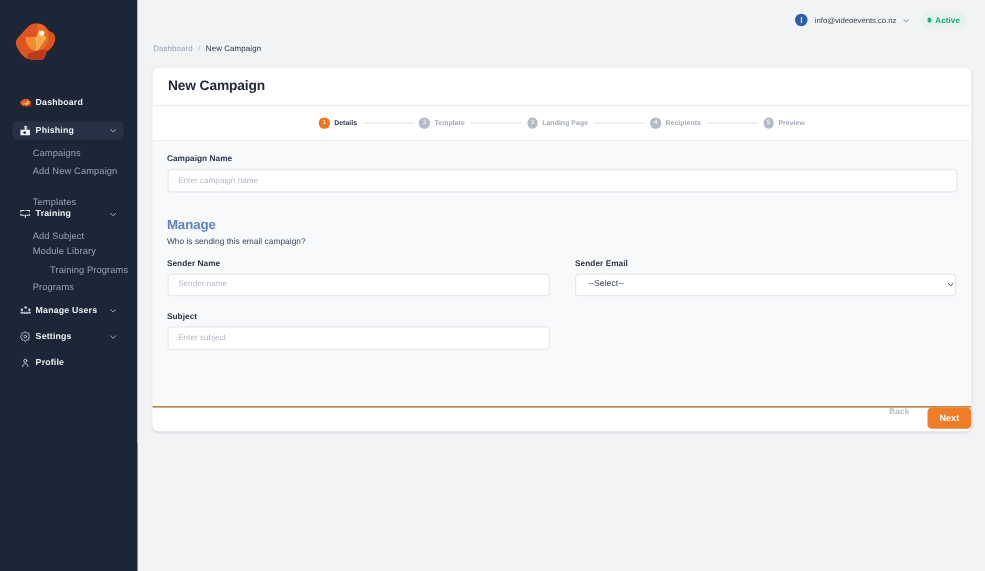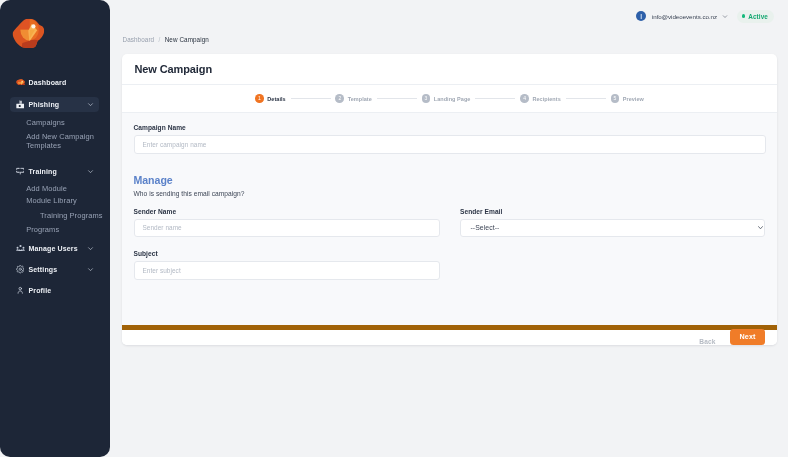--- a/index.html
+++ b/index.html
@@ -1,19 +1,19 @@
 <!DOCTYPE html>
 <html><head>
 <meta charset="utf-8">
 <style>
   *{margin:0;padding:0;box-sizing:border-box;}
   html,body{width:788px;height:457px;overflow:hidden;}
   body{font-family:"Liberation Sans",sans-serif;background:#f2f3f5;}
   .app{display:flex;width:788px;height:457px;}
-  .sidebar{width:110px;flex:0 0 110px;height:457px;background:#1d2637;position:relative;border-radius:10px;}
+  .sidebar{width:110px;flex:0 0 110px;height:457px;background:#1d2637;position:relative;}
   .main{flex:1;height:354px;background:#f2f3f5;position:relative;}
 
   
   .logo-wrap{position:absolute;left:11px;top:16px;width:34px;height:33px;}
   .nav{position:absolute;left:0;top:0;width:110px;height:457px;}
   .nav-row{position:absolute;left:10px;right:11px;display:flex;align-items:center;height:15px;padding:0 5.5px;border-radius:4px;}
   .nav-row.active{background:#273246;}
   .nav-row .ico{width:9.3px;height:9.3px;flex:0 0 9.3px;margin-right:3.7px;display:flex;align-items:center;justify-content:center;}
   .nav-row .lbl{font-size:7.0px;font-weight:700;color:#eef1f6;letter-spacing:.15px;white-space:nowrap;}
   .nav-row .chev{margin-left:auto;width:7px;height:7px;display:flex;align-items:center;justify-content:center;}
@@ -57,21 +57,21 @@
   .selarrow{display:flex;align-items:center;}
   .sel .val{font-size:6.9px;color:#3c4455;letter-spacing:.05px;margin-left:1.5px;}
   .sender-h{font-size:10.6px;font-weight:700;color:#5b82c9;margin-top:20px;letter-spacing:-.05px;}
   .sender-s{font-size:6.65px;color:#3d4656;margin-top:4px;letter-spacing:.04px;}
   .grid2{display:flex;margin-top:11px;}
   .col-l{width:306px;}
   .col-r{width:305px;margin-left:20.5px;}
   .subject-wrap{margin-top:13px;width:306px;}
 
   
-  .cfoot{background:#fff;height:20px;border-top:5px solid #a16207;display:flex;align-items:flex-end;justify-content:flex-end;padding-right:12px;}
+  .cfoot{background:#fff;height:20px;border-top:1px solid #a16207;display:flex;align-items:flex-start;justify-content:flex-end;}
   .btn-back{font-size:6.6px;color:#b5bac3;font-weight:600;margin-right:14.5px;letter-spacing:.1px;}
   .btn-next{font-size:7.2px;color:#fff;font-weight:700;background:#f07c28;border-radius:3.5px;height:16.5px;width:35px;display:flex;align-items:center;justify-content:center;letter-spacing:.1px;}
 </style>
 </head>
 <body>
 
 <div class="app">
   <aside class="sidebar">
     <div class="logo-wrap">
       <svg viewBox="0 0 100 100" width="34" height="33" aria-hidden="true" style="display:block">
@@ -132,21 +132,21 @@
           <span class="lbl">Phishing</span>
           <span class="chev">
             <svg viewBox="0 0 12 12" width="7" height="7">
               <path d="M2.6 4.6 L6 8 L9.4 4.6" fill="none" stroke="#c7cedb" stroke-width="1.1" stroke-linecap="round" stroke-linejoin="round"></path>
             </svg>
           </span>
         </div>
         <div class="sub">
           <div class="sub-item" style="top: 116.8px;">Campaigns</div>
           <div class="sub-item" style="top: 130.5px;">Add New Campaign</div>
-          <div class="sub-item" style="top: 140px;">Templates</div>
+          <div class="sub-item" style="top: 156px;">Templates</div>
         </div>
         <div class="nav-row" style="top: 163.7px;">
           <span class="ico">
             <svg viewBox="0 0 100 100" width="8.5" height="8.5" fill="none" stroke="#dce2ec" stroke-width="10" stroke-linecap="round" stroke-linejoin="round">
               <path d="M8 28 L8 16 L32 16"></path>
               <path d="M68 16 L92 16 L92 28"></path>
               <path d="M92 50 L92 62 L68 62"></path>
               <path d="M32 62 L8 62 L8 50"></path>
               <path d="M50 62 L50 82"></path>
               <path d="M32 16 L68 16" opacity=".55"></path>
@@ -154,21 +154,21 @@
             </svg>
           </span>
           <span class="lbl">Training</span>
           <span class="chev">
             <svg viewBox="0 0 12 12" width="7" height="7">
               <path d="M2.6 4.6 L6 8 L9.4 4.6" fill="none" stroke="#c7cedb" stroke-width="1.1" stroke-linecap="round" stroke-linejoin="round"></path>
             </svg>
           </span>
         </div>
         <div class="sub">
-          <div class="sub-item" style="top: 182.8px;">Add Module</div>
+          <div class="sub-item" style="top: 182.8px;">Add Subject</div>
           <div class="sub-item" style="top: 195px;">Module Library</div>
           <div class="sub-item" style="top: 210px; padding-left: 40px;">Training Programs</div>
           <div class="sub-item" style="top: 223.6px;">Programs</div>
         </div>
         <div class="nav-row" style="top: 241.2px;">
           <span class="ico">
             <svg viewBox="0 0 100 100" width="9" height="9">
               <g fill="#c5cdda">
                 <circle cx="50" cy="22" r="12"></circle>
                 <circle cx="17" cy="42" r="11"></circle>

